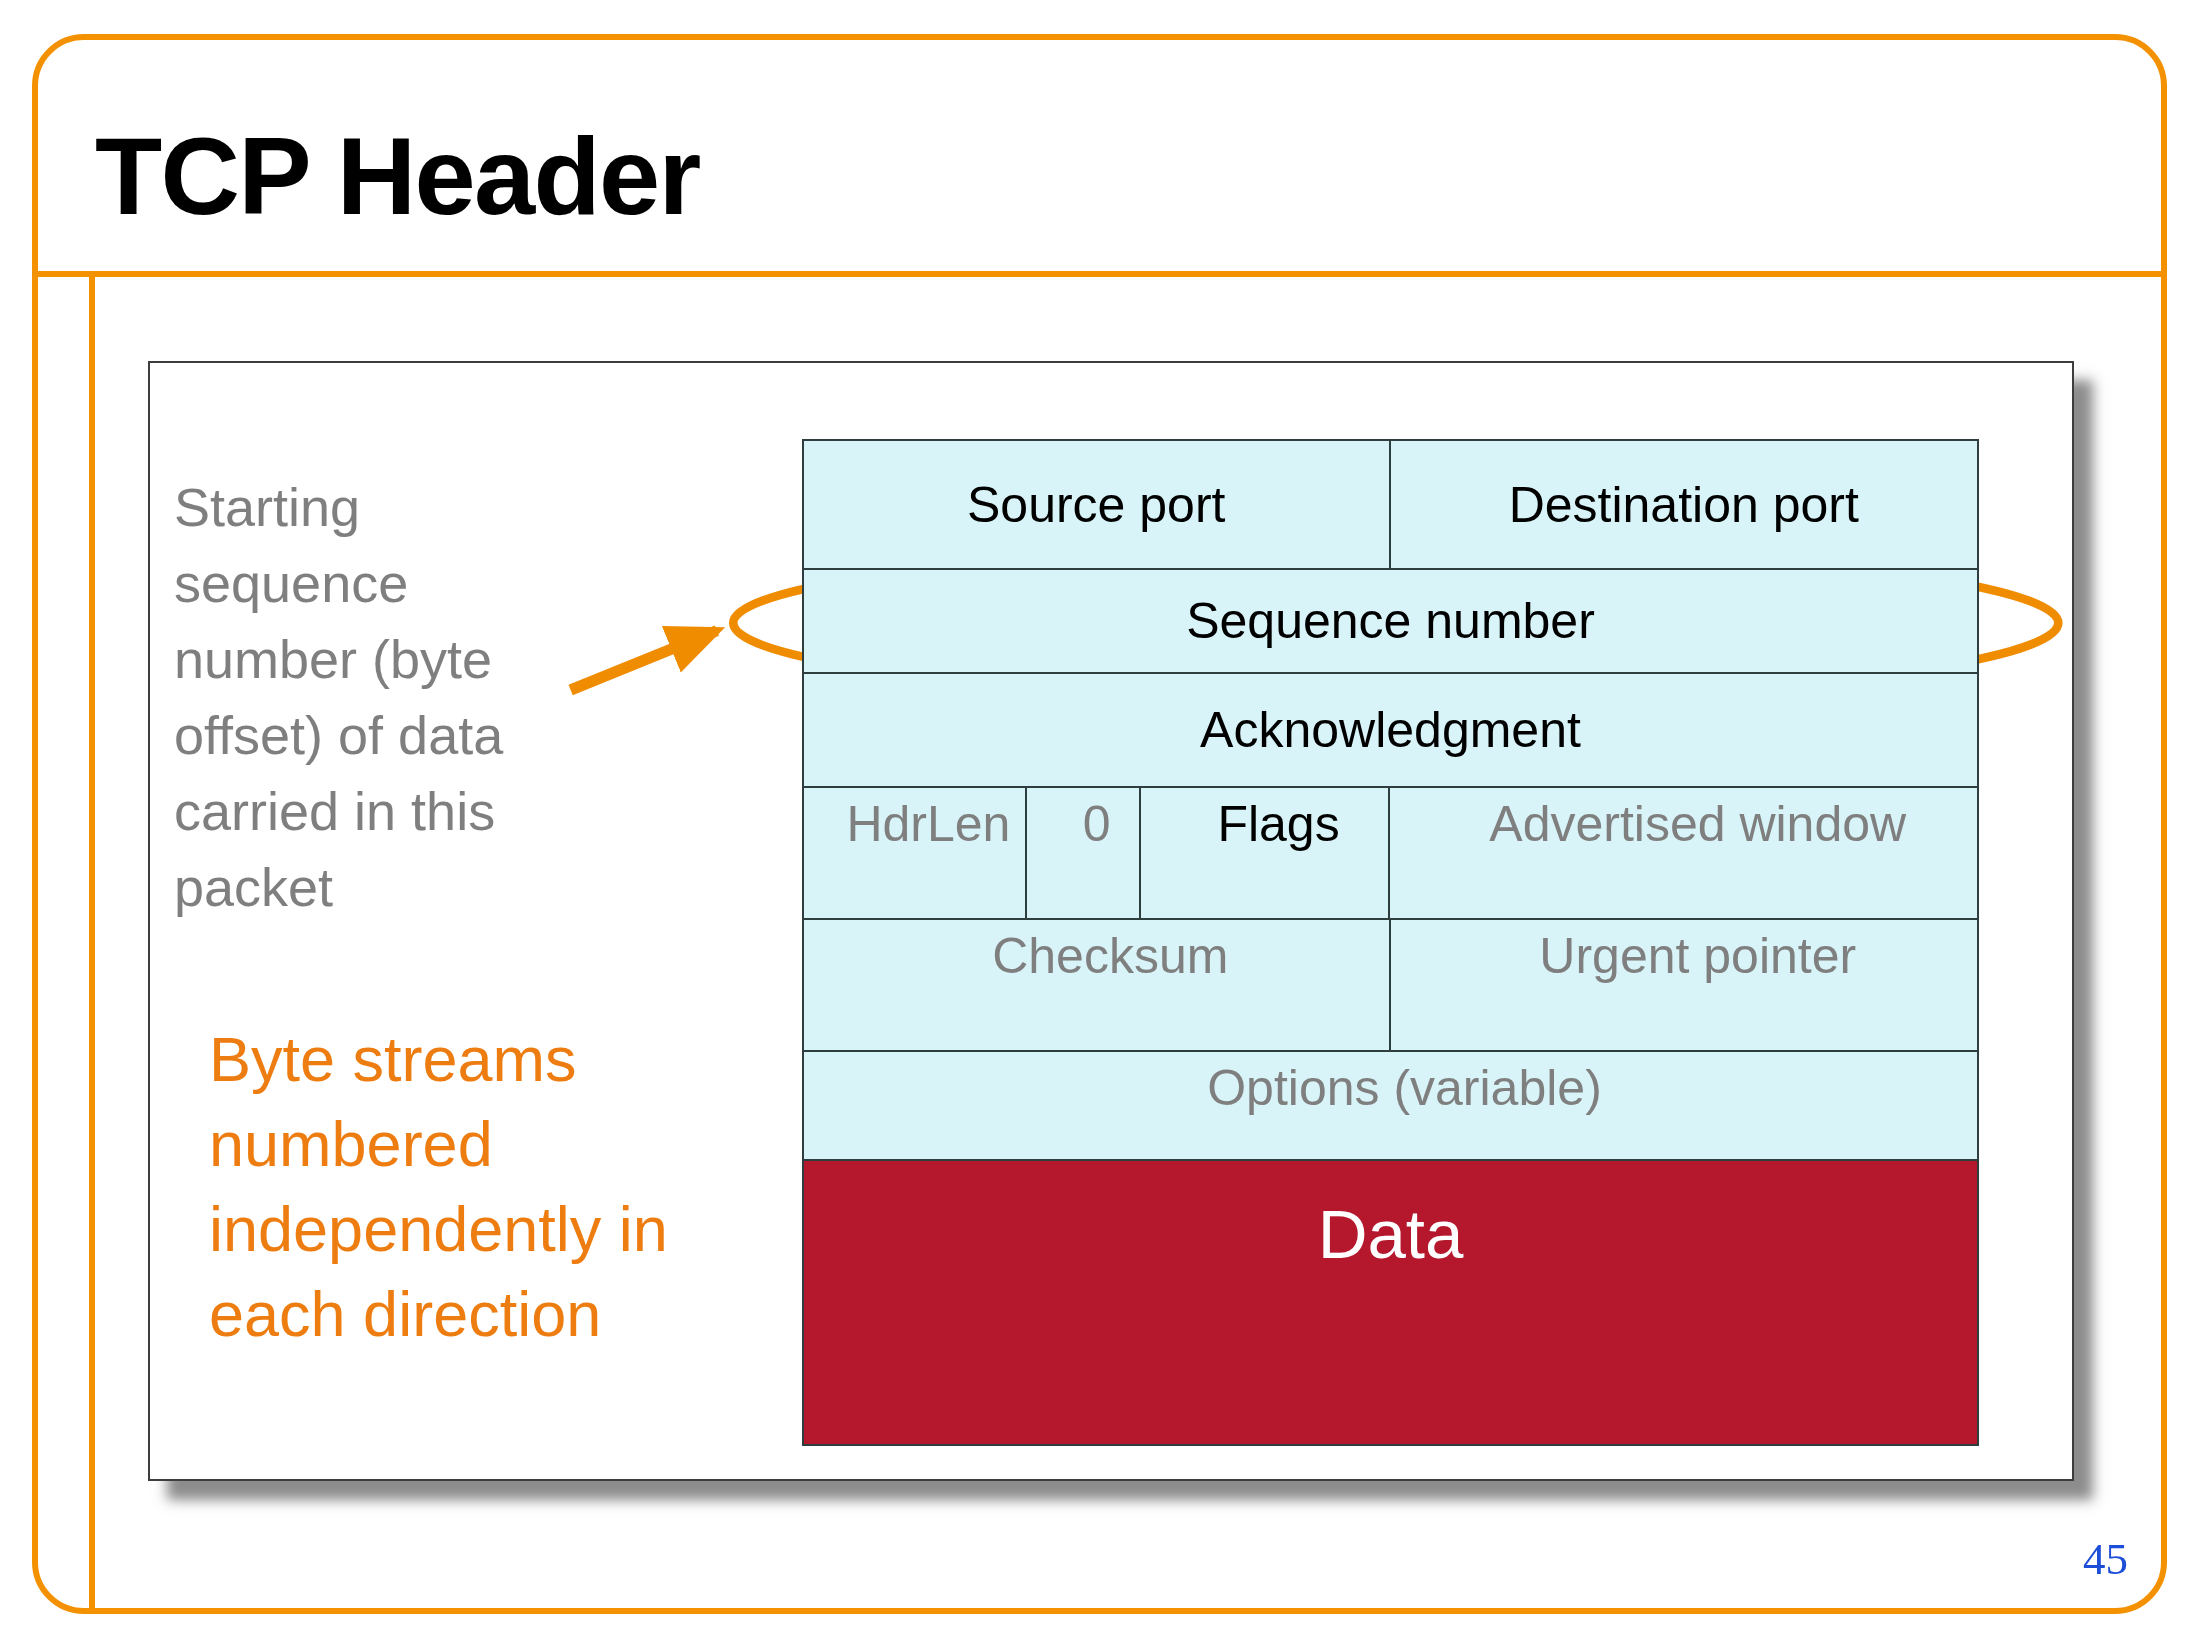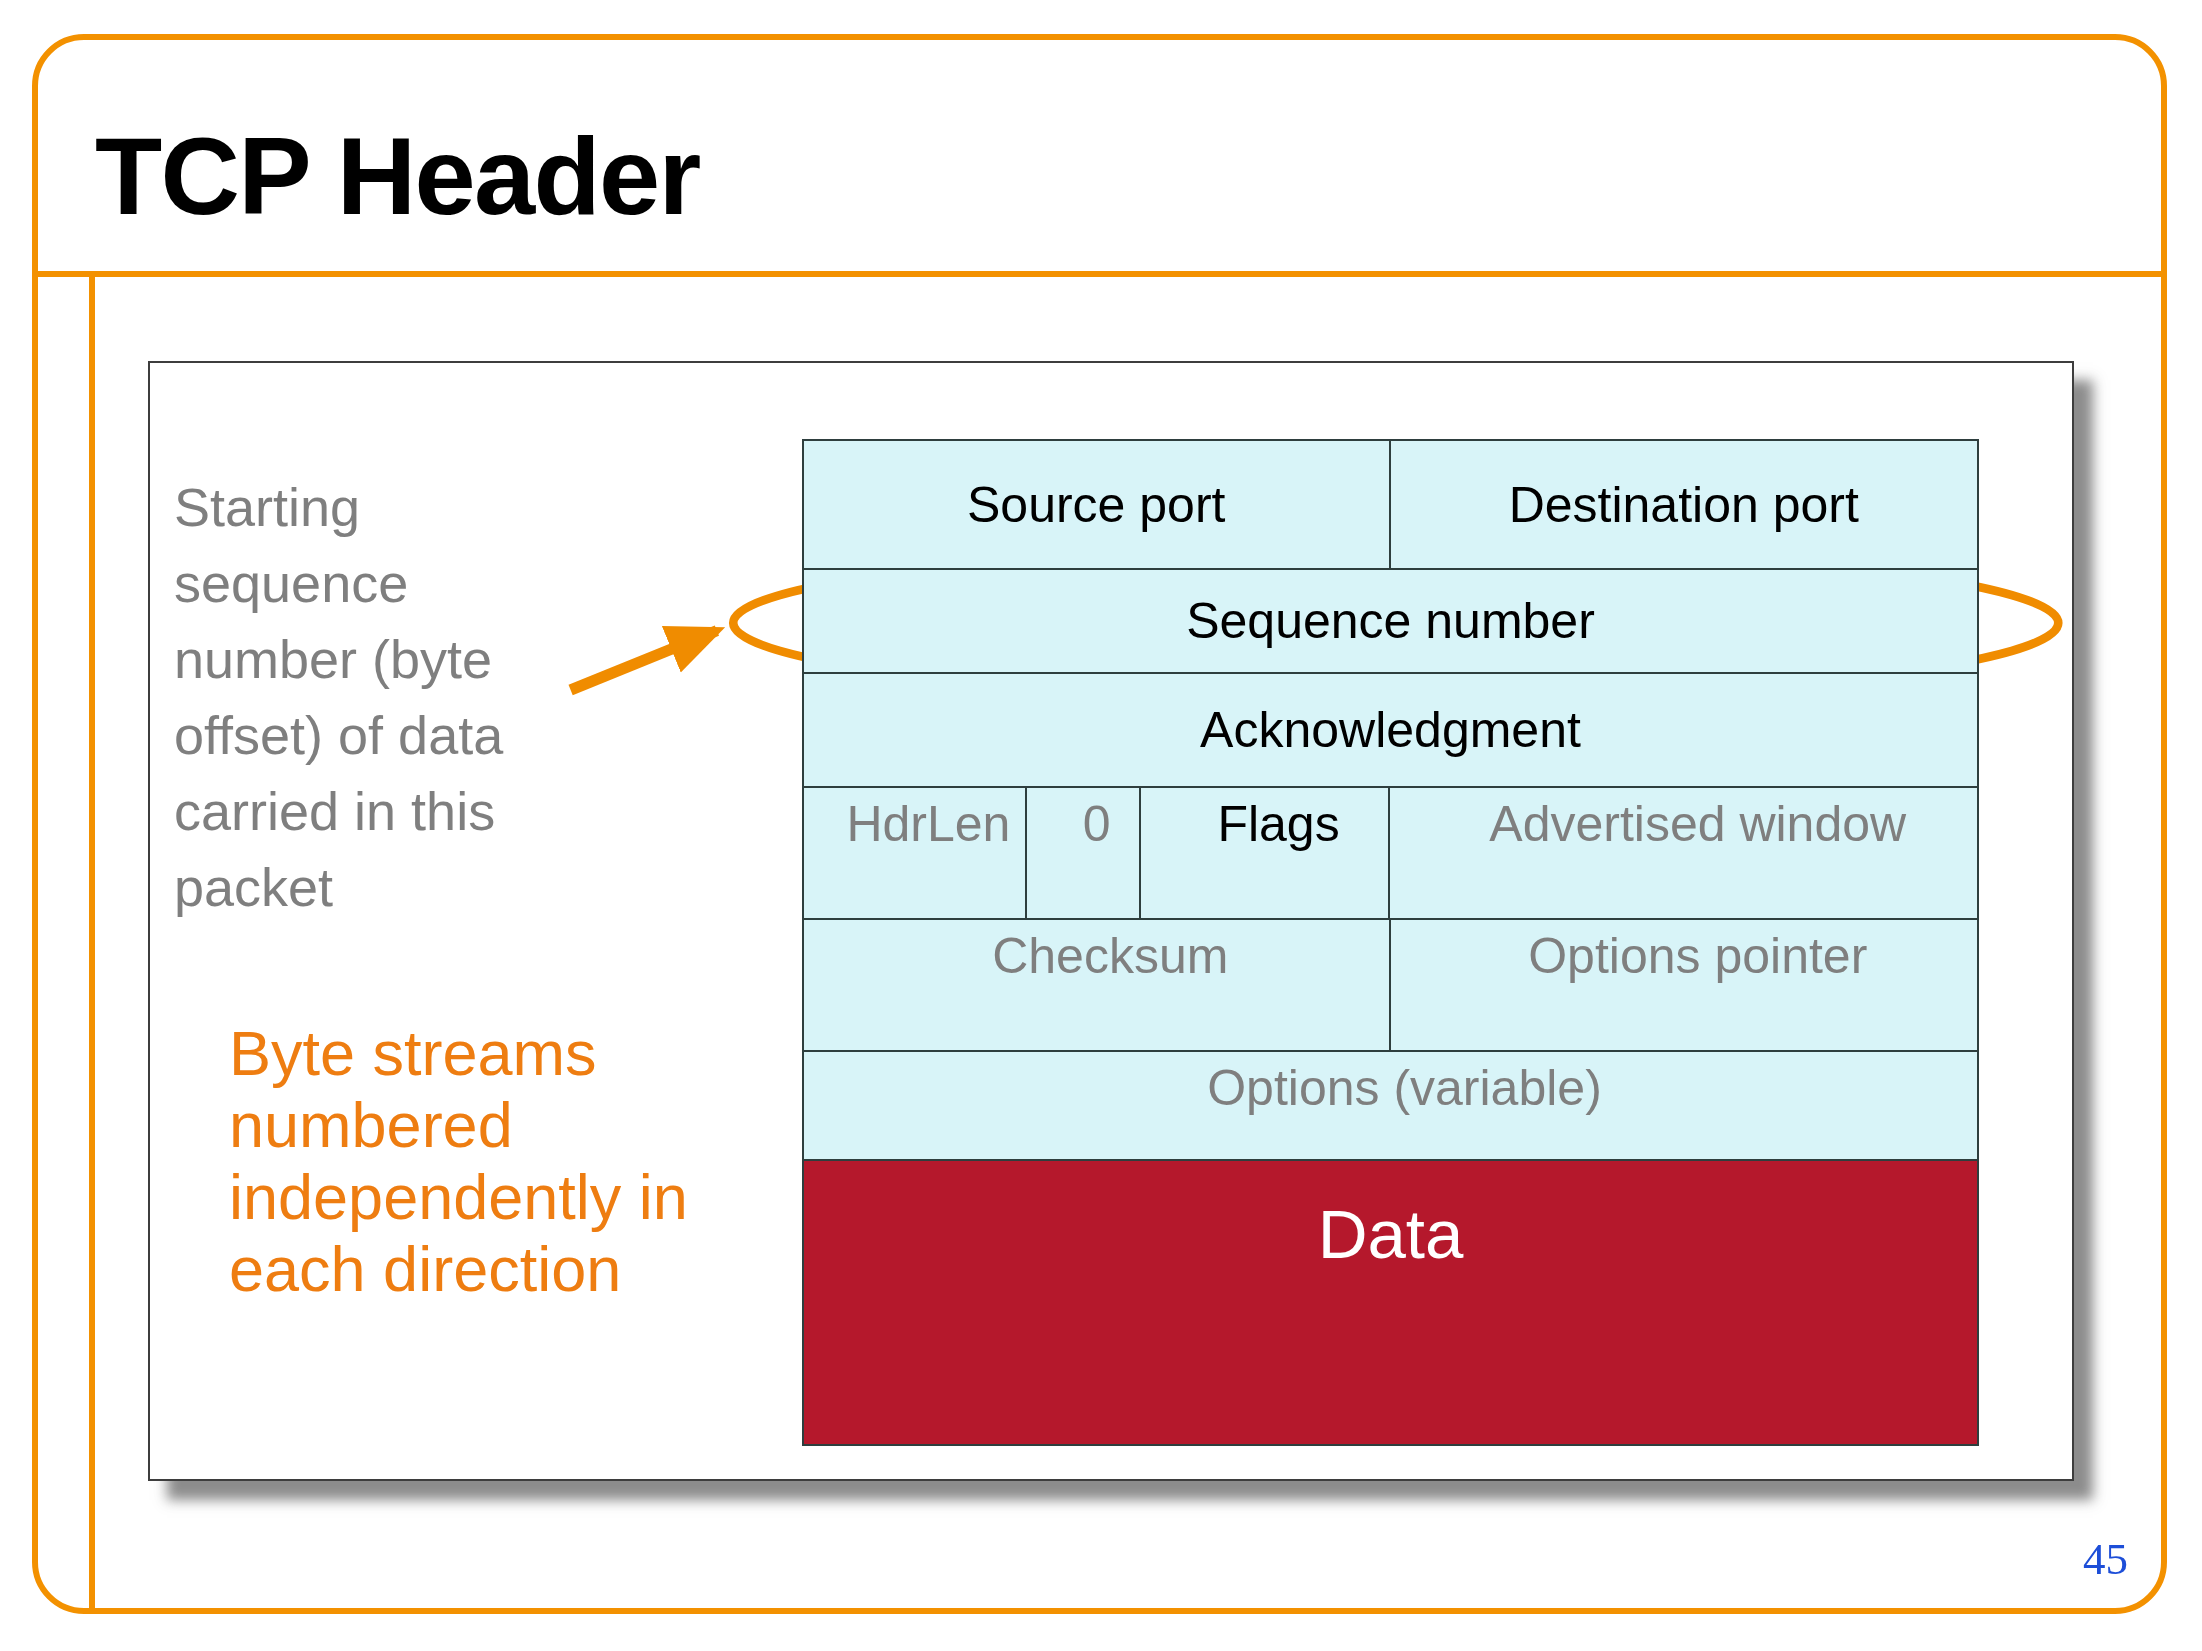--- a/index.html
+++ b/index.html
@@ -28,22 +28,22 @@
     color:#000; letter-spacing:-1.7px; white-space:nowrap; }
 
   
   #content-box{ left:148px; top:361px; width:1926px; height:1120px;
     background:#fff; border:2.6px solid #3D3D3D;
     box-shadow:19px 19px 12px rgba(120,120,120,0.85); z-index:0; }
 
   
   #note-gray{ left:174px; top:469px; font-size:54px; line-height:76px;
     color:var(--gray-text); white-space:pre-line; z-index:2; }
-  #note-orange{ left:209px; top:1017px; font-size:63px; line-height:72px;
-    color:var(--orange-text); white-space:pre-line; z-index:2;margin-left:20px; }
+  #note-orange{ left:209px; top:1017px; font-size:63px; line-height:85px;
+    color:var(--orange-text); white-space:pre-line; z-index:2; }
 
   
   #annot-svg{ left:0; top:0; width:2203px; height:1652px; z-index:1; }
 
   
   #tcp-table{ left:802px; top:439px; width:1177px; height:1007px;
     border:2.6px solid var(--cell-border); background:var(--cell-bg);
     display:flex; flex-direction:column; z-index:2; }
   .trow{ display:flex; width:100%; border-bottom:2.6px solid var(--cell-border); }
   .trow:last-child{ border-bottom:none; }
@@ -104,21 +104,21 @@
     <div class="tcell" style="width:100%">Acknowledgment</div>
   </div>
   <div class="trow" style="height:132px">
     <div class="tcell v-top t-gray" style="width:19%">HdrLen</div>
     <div class="tcell v-top t-gray" style="width:9.7%">0</div>
     <div class="tcell v-top" style="width:21.3%">Flags</div>
     <div class="tcell v-top t-gray" style="width:50%">Advertised window</div>
   </div>
   <div class="trow" style="height:132px">
     <div class="tcell v-top t-gray" style="width:50%">Checksum</div>
-    <div class="tcell v-top t-gray" style="width:50%">Options pointer</div>
+    <div class="tcell v-top t-gray" style="width:50%">Urgent pointer</div>
   </div>
   <div class="trow" style="height:109px">
     <div class="tcell v-top t-gray" style="width:100%">Options (variable)</div>
   </div>
   <div class="trow row-data" style="flex:1">
     <div class="tcell t-white" style="width:100%">Data</div>
   </div>
 </div>
 
 <div class="abs" id="page-number">45</div>

